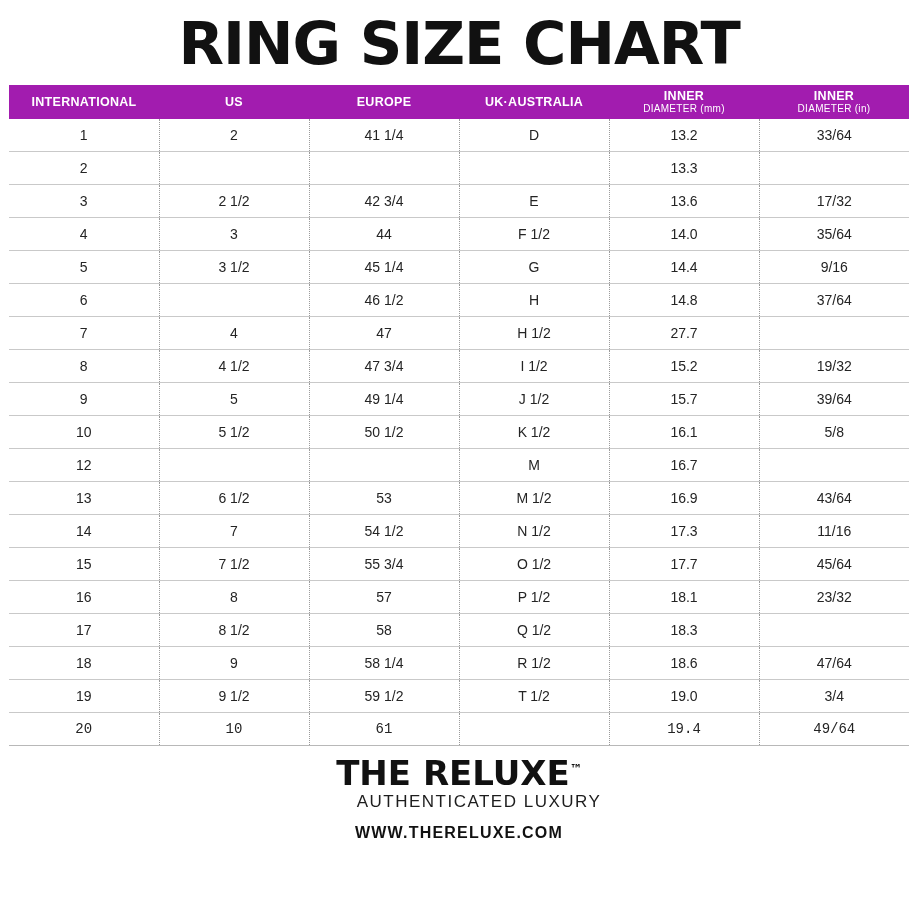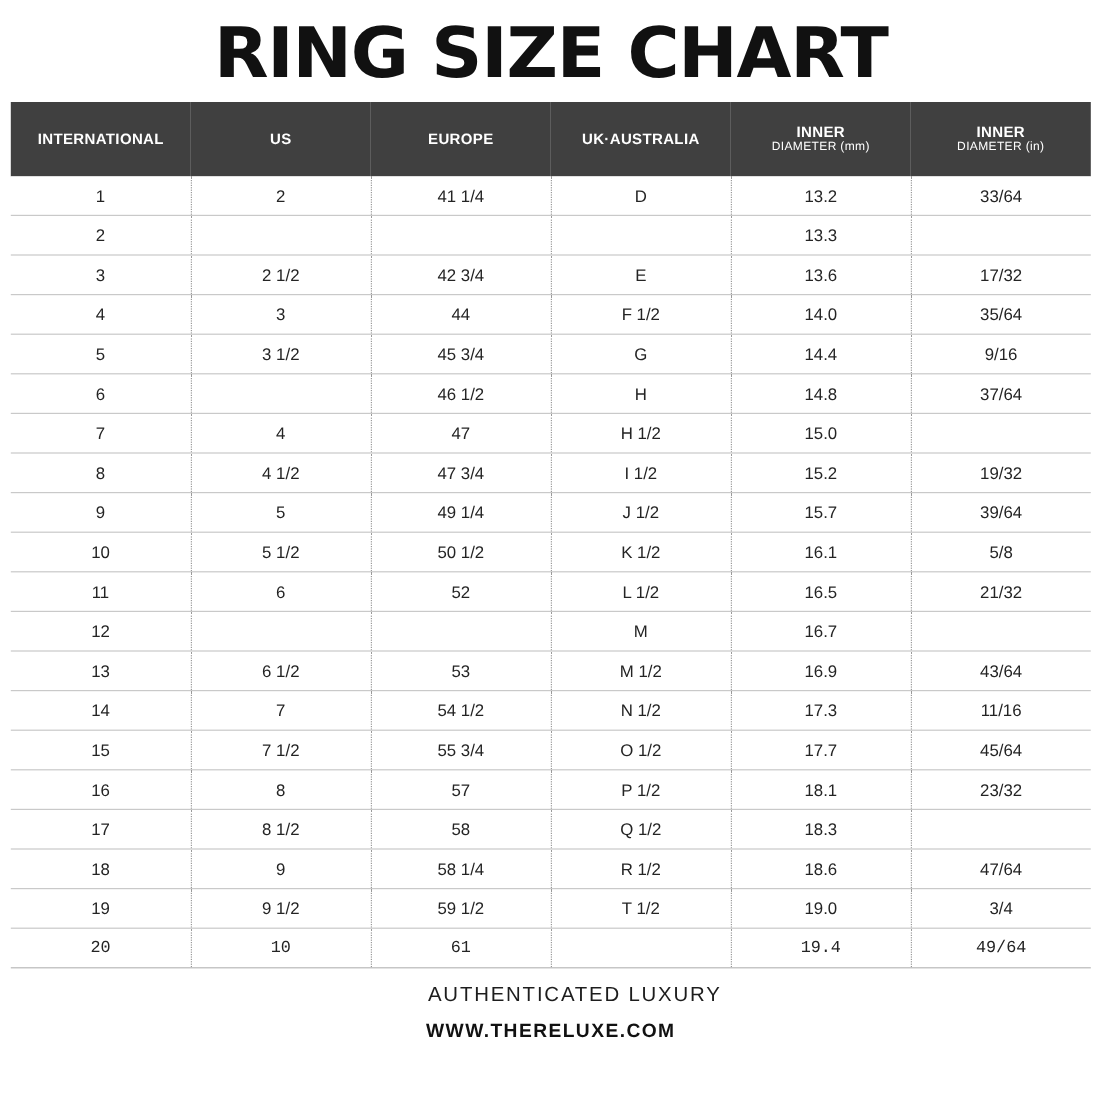--- a/index.html
+++ b/index.html
@@ -14,45 +14,46 @@
     color: #1a1a1a;
     overflow: hidden;
   }
   .page {
     width: 918px;
     height: 918px;
     box-sizing: border-box;
     padding: 0;
     display: flex;
     flex-direction: column;
+    align-items: center;
   }
   .title {
     text-align: center;
     font-family: "DejaVu Sans", sans-serif;
     font-weight: bold;
     font-size: 58px;
     letter-spacing: -1px;
     color: #111111;
     margin: 14px 0 10px 0;
     line-height: 1.05;
     transform: scaleX(1.02);
   }
   table.chart {
     border-collapse: collapse;
     width: 900px;
     margin: 0 auto;
     table-layout: fixed;
   }
   table.chart thead th {
-    background: #404040;
+    background: #a21caf;
     color: #ffffff;
     font-size: 12.5px;
     font-weight: bold;
     letter-spacing: 0.3px;
-    padding: 16px 2px;
+    padding: 2px 2px;
     text-align: center;
     vertical-align: middle;
     height: 30px;
     border: none;
   }
   table.chart thead th .sub {
     display: block;
     font-size: 10px;
     font-weight: normal;
     line-height: 1.15;
@@ -186,39 +187,39 @@
           <td>4</td>
           <td>3</td>
           <td>44</td>
           <td>F 1/2</td>
           <td>14.0</td>
           <td class="last-col">35/64</td>
         </tr>
         <tr>
           <td>5</td>
           <td>3 1/2</td>
-          <td>45 3/4</td>
+          <td>45 1/4</td>
           <td>G</td>
           <td>14.4</td>
           <td class="last-col">9/16</td>
         </tr>
         <tr>
           <td>6</td>
           <td></td>
           <td>46 1/2</td>
           <td>H</td>
           <td>14.8</td>
           <td class="last-col">37/64</td>
         </tr>
         <tr>
           <td>7</td>
           <td>4</td>
           <td>47</td>
           <td>H 1/2</td>
-          <td>15.0</td>
+          <td>27.7</td>
           <td class="last-col"></td>
         </tr>
         <tr>
           <td>8</td>
           <td>4 1/2</td>
           <td>47 3/4</td>
           <td>I 1/2</td>
           <td>15.2</td>
           <td class="last-col">19/32</td>
         </tr>
@@ -232,28 +233,20 @@
         </tr>
         <tr>
           <td>10</td>
           <td>5 1/2</td>
           <td>50 1/2</td>
           <td>K 1/2</td>
           <td>16.1</td>
           <td class="last-col">5/8</td>
         </tr>
         <tr>
-          <td>11</td>
-          <td>6</td>
-          <td>52</td>
-          <td>L 1/2</td>
-          <td>16.5</td>
-          <td class="last-col">21/32</td>
-        </tr>
-        <tr>
           <td>12</td>
           <td></td>
           <td></td>
           <td>M</td>
           <td>16.7</td>
           <td class="last-col"></td>
         </tr>
         <tr>
           <td>13</td>
           <td>6 1/2</td>
@@ -315,17 +308,20 @@
           <td>10</td>
           <td>61</td>
           <td></td>
           <td>19.4</td>
           <td class="last-col">49/64</td>
         </tr>
       </tbody>
   </table>
 
   <div class="footer">
+    <div class="brand">
+      <span>THE RELUXE</span><span class="tm">™</span>
+    </div>
     <div class="tagline">AUTHENTICATED LUXURY</div>
     <div class="url">WWW.THERELUXE.COM</div>
   </div>
 
 </div>
 
 </body></html>

